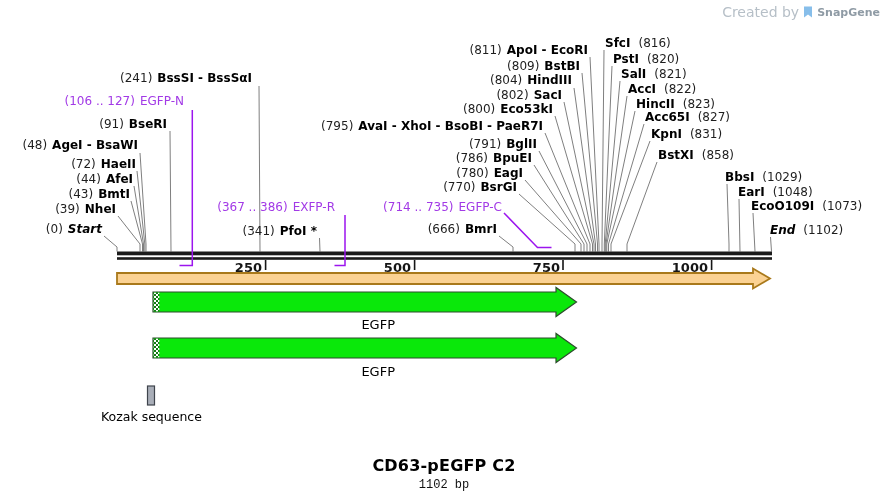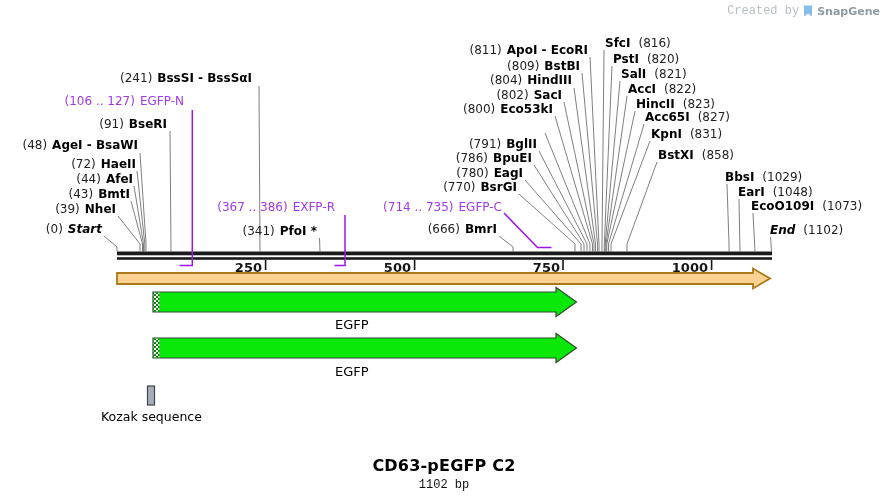--- a/index.html
+++ b/index.html
@@ -7,27 +7,27 @@
           font-family:"DejaVu Sans","Liberation Sans",sans-serif;}
   svg.layer{position:absolute;left:0;top:0;}
   .site{position:absolute;font-size:12px;line-height:13px;white-space:nowrap;}
   .site .num{color:#1e1e1e;}
   .site .nm{font-weight:700;color:#000;}
   .num-first .num{margin-right:5px;}
   .name-first .num{margin-left:8px;}
   .site.primer .num,.site.primer .nm{color:#a23ae6;font-weight:400;}
   .site.terminus .nm{font-style:italic;}
   .tick-num{position:absolute;font-size:13px;line-height:13px;color:#161616;font-weight:bold;}
-  .feat-label{position:absolute;width:60px;text-align:left;font-size:13px;color:#000;}
+  .feat-label{position:absolute;width:60px;text-align:right;font-size:13px;color:#000;}
   .kozak-label{position:absolute;font-size:12.5px;color:#000;}
   .title-block{position:absolute;left:0;width:888px;text-align:center;}
   .title-name{font-size:16px;font-weight:700;color:#000;letter-spacing:.2px;}
   .title-bp{font-size:12px;color:#111;margin-top:3px;font-family:Liberation Mono, monospace;}
   .watermark{position:absolute;top:4px;right:8px;display:flex;align-items:center;gap:4px;}
-  .wm-created{font-size:12px;color:#b6bfc7;font-family:Liberation Mono, monospace;}
+  .wm-created{font-size:14px;color:#b6bfc7;}
   .wm-brand{font-size:11px;font-weight:600;color:#8f9ba5;}
 </style>
 </head>
 <body>
 
 <div class="canvas">
 
   <svg class="layer" width="888" height="498" viewBox="0 0 888 498">
     <defs>
       <pattern id="hatch" width="4" height="4" patternUnits="userSpaceOnUse">
@@ -110,20 +110,21 @@
   <div class="site num-first primer" style="top:95px;right:704px"><span class="num">(106 .. 127)</span><span class="nm">EGFP-N</span></div>
   <div class="site num-first" style="top:72px;right:636px"><span class="num">(241)</span><span class="nm">BssSI - BssSαI</span></div>
   <div class="site num-first" style="top:225px;right:571px"><span class="num">(341)</span><span class="nm">PfoI *</span></div>
   <div class="site num-first primer" style="top:201px;right:553px"><span class="num">(367 .. 386)</span><span class="nm">EXFP-R</span></div>
   <div class="site num-first" style="top:223px;right:391px"><span class="num">(666)</span><span class="nm">BmrI</span></div>
   <div class="site num-first primer" style="top:201px;right:386px"><span class="num">(714 .. 735)</span><span class="nm">EGFP-C</span></div>
   <div class="site num-first" style="top:181px;right:371px"><span class="num">(770)</span><span class="nm">BsrGI</span></div>
   <div class="site num-first" style="top:167px;right:365px"><span class="num">(780)</span><span class="nm">EagI</span></div>
   <div class="site num-first" style="top:152px;right:356px"><span class="num">(786)</span><span class="nm">BpuEI</span></div>
   <div class="site num-first" style="top:138px;right:351px"><span class="num">(791)</span><span class="nm">BglII</span></div>
+  <div class="site num-first" style="top:120px;right:345px"><span class="num">(795)</span><span class="nm">AvaI - XhoI - BsoBI - PaeR7I</span></div>
   <div class="site num-first" style="top:103px;right:335px"><span class="num">(800)</span><span class="nm">Eco53kI</span></div>
   <div class="site num-first" style="top:89px;right:326px"><span class="num">(802)</span><span class="nm">SacI</span></div>
   <div class="site num-first" style="top:74px;right:316px"><span class="num">(804)</span><span class="nm">HindIII</span></div>
   <div class="site num-first" style="top:60px;right:308px"><span class="num">(809)</span><span class="nm">BstBI</span></div>
   <div class="site num-first" style="top:44px;right:300px"><span class="num">(811)</span><span class="nm">ApoI - EcoRI</span></div>
 
   <div class="site name-first" style="top:37px;left:605px"><span class="nm">SfcI</span><span class="num">(816)</span></div>
   <div class="site name-first" style="top:53px;left:613px"><span class="nm">PstI</span><span class="num">(820)</span></div>
   <div class="site name-first" style="top:68px;left:621px"><span class="nm">SalI</span><span class="num">(821)</span></div>
   <div class="site name-first" style="top:83px;left:628px"><span class="nm">AccI</span><span class="num">(822)</span></div>

